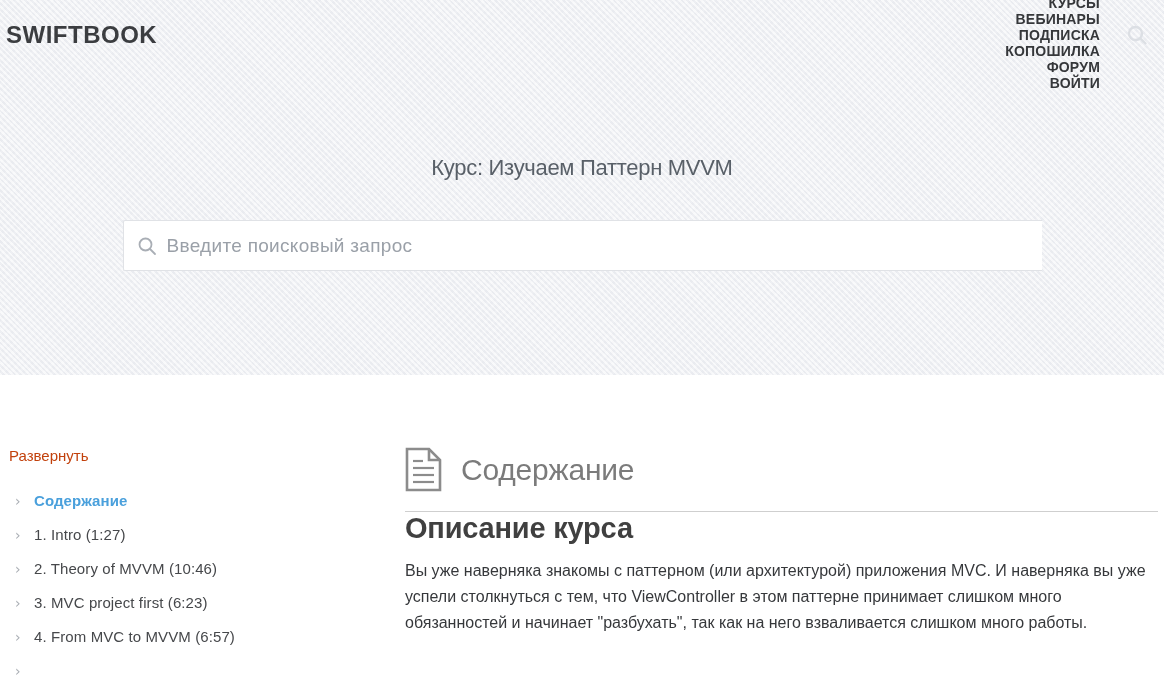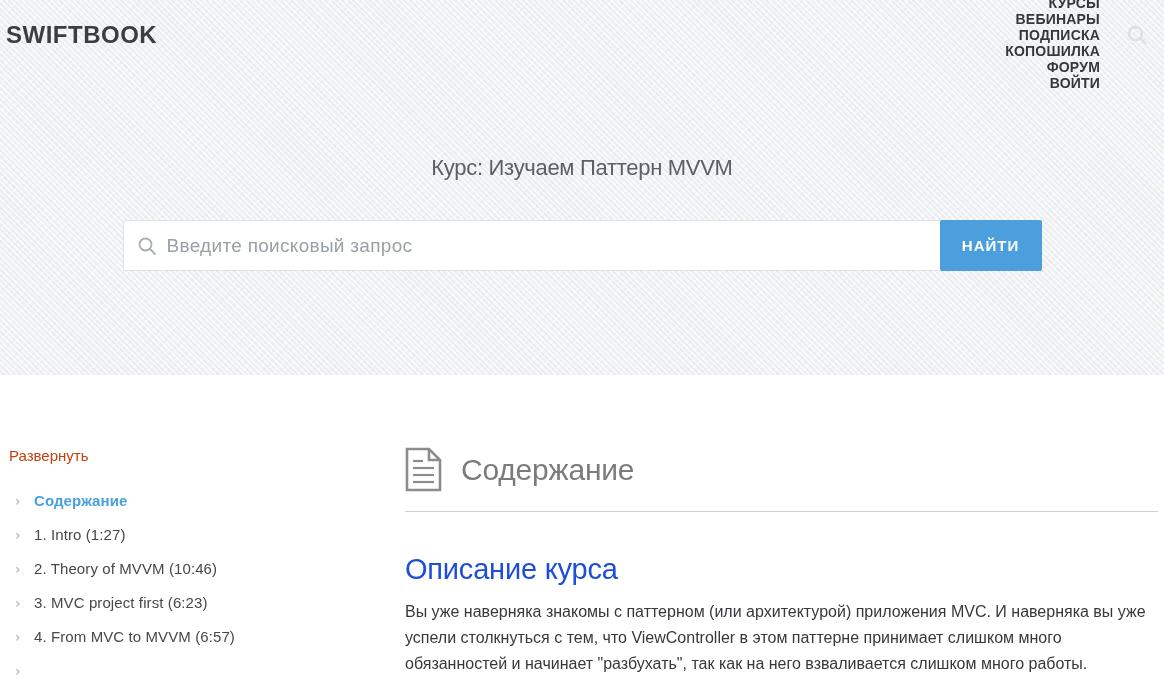--- a/index.html
+++ b/index.html
@@ -97,22 +97,21 @@
   .main-head { display: flex; align-items: center; }
   .doc-icon { flex: none; margin-right: 19px; display: flex; }
   .main-title {
     font-size: 30px; font-weight: 400; color: #7b7b7b; letter-spacing: -0.2px;
   }
   .main hr {
     border: none; border-top: 1px solid #cfcfcf;
     margin: 19px 0 0 0;
   }
   .section-title {
-    margin-top: 41px;
-    font-size: 29px; font-weight: normal; color: #1d4ed8; letter-spacing: -0.2px;
+    font-size: 29px; font-weight: bold; color: #404040; letter-spacing: -0.2px;
   }
   .desc {
     margin-top: 13px; max-width: 757px;
     font-size: 16px; line-height: 26px; color: #36383b;
   }
 
   svg { display: block; }
 </style>
 </head>
 <body>
@@ -143,21 +142,20 @@
   <div class="search-row">
     <div class="search-field">
       <span class="mag">
         <svg width="20" height="20" viewBox="0 0 20 20">
           <circle cx="8.5" cy="8.5" r="6" fill="none" stroke="#a9aeb5" stroke-width="1.8"></circle>
           <line x1="13" y1="13" x2="18" y2="18" stroke="#a9aeb5" stroke-width="1.8" stroke-linecap="round"></line>
         </svg>
       </span>
       <input type="text" placeholder="Введите поисковый запрос" style="">
     </div>
-    <button class="search-btn">НАЙТИ</button>
   </div>
 
 </div>
 
 <div class="content">
 
   <aside class="sidebar">
     <a class="expand-link">Развернуть</a>
     <ul class="toc">
       <li class="active">

